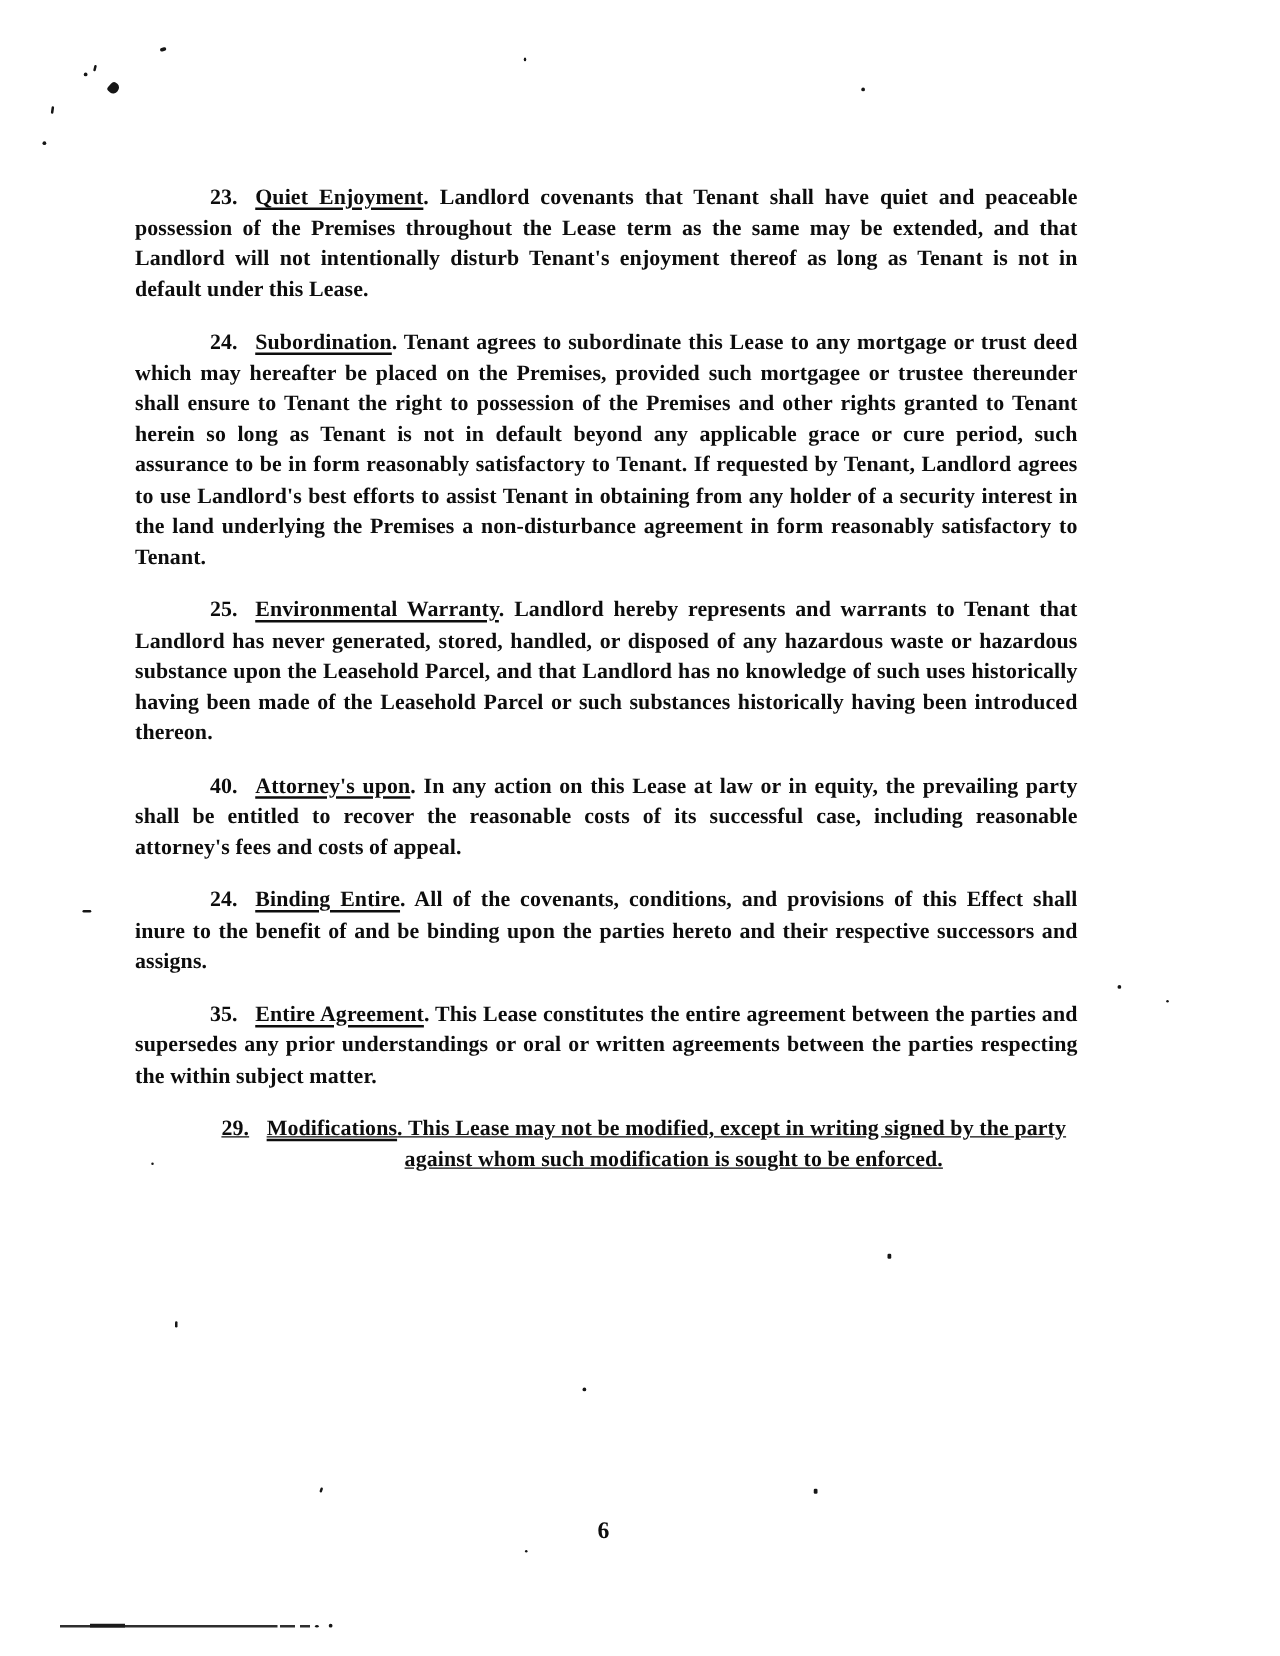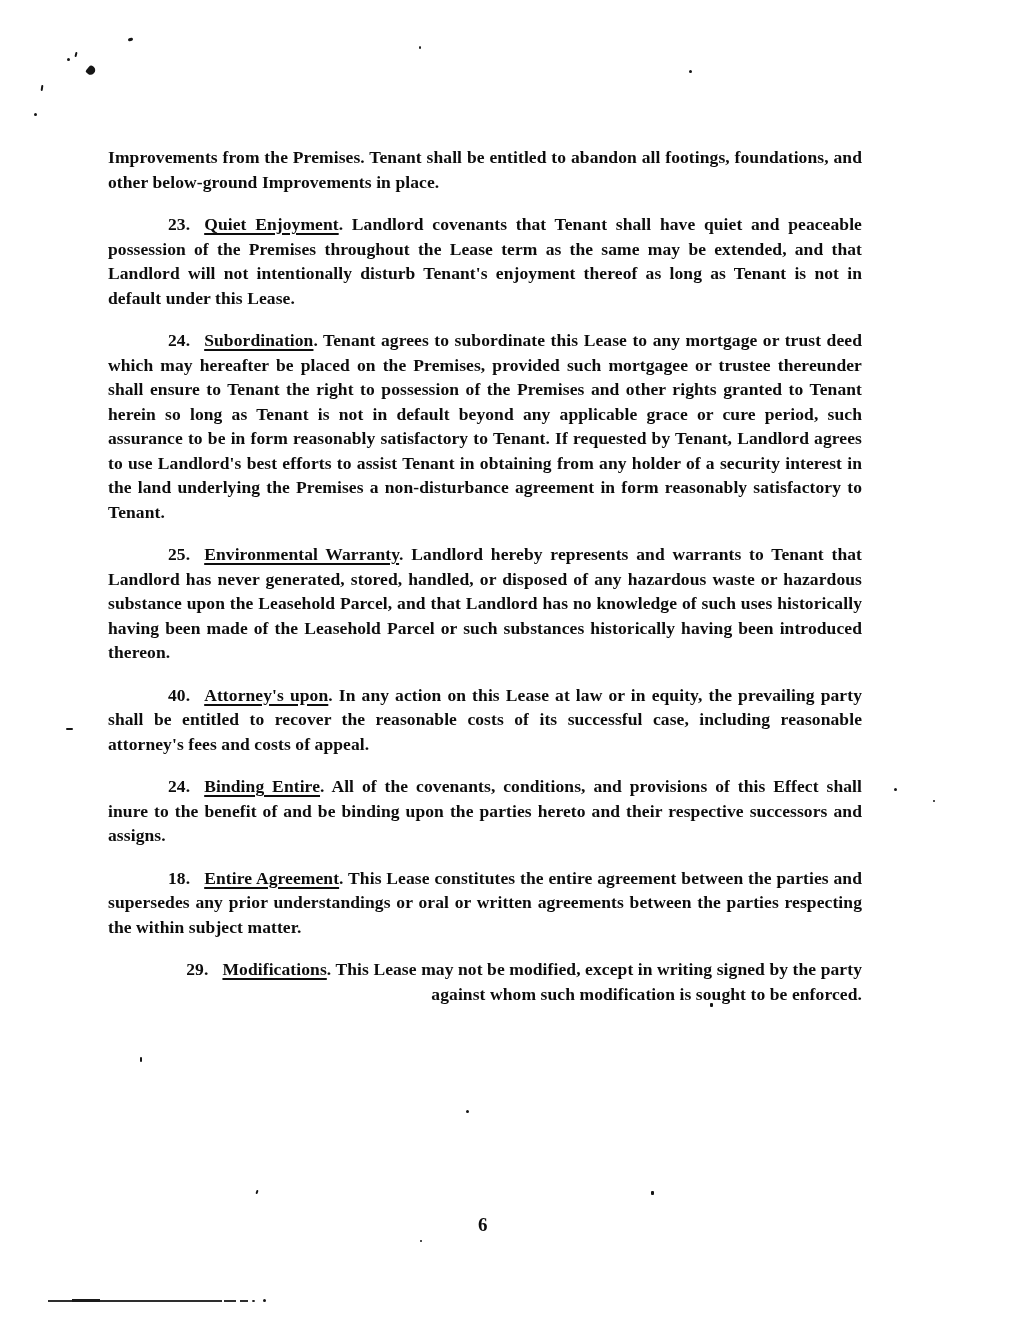--- a/index.html
+++ b/index.html
@@ -31,22 +31,23 @@
     text-align: justify;
     text-indent: 60px;
   }
   .content p.continuation {
     text-indent: 0;
   }
   .content p.hanging {
     margin-left: 108px;
     width: 646px;
     text-indent: -48px;
-    text-align: right;
+    text-align: center;
     margin-bottom: 16px;
+    text-decoration: underline;
   }
   .num {
     margin-right: 14px;
   }
   .heading {
     text-decoration: underline;
     text-decoration-thickness: 1.6px;
     text-underline-offset: 3px;
   }
   .page-number {
@@ -68,33 +69,32 @@
     background: #2e2e2e;
   }
 </style>
 </head>
 <body>
 
 <div class="page">
 
   <div class="content">
 
-    <p class="continuation">Improvements from the Premises. Tenant shall be entitled to abandon all footings, foundations, and other below-ground Improvements in place.</p>
 
     <p class="section"><span class="num">23.</span><span class="heading">Quiet Enjoyment</span><span class="body">.  Landlord covenants that Tenant shall have quiet and peaceable possession of the Premises throughout the Lease term as the same may be extended, and that Landlord will not intentionally disturb Tenant's enjoyment thereof as long as Tenant is not in default under this Lease.</span></p>
 
     <p class="section"><span class="num">24.</span><span class="heading">Subordination</span><span class="body">.  Tenant agrees to subordinate this Lease to any mortgage or trust deed which may hereafter be placed on the Premises, provided such mortgagee or trustee thereunder shall ensure to Tenant the right to possession of the Premises and other rights granted to Tenant herein so long as Tenant is not in default beyond any applicable grace or cure period, such assurance to be in form reasonably satisfactory to Tenant.  If requested by Tenant, Landlord agrees to use Landlord's best efforts to assist Tenant in obtaining from any holder of a security interest in the land underlying the Premises a non-disturbance agreement in form reasonably satisfactory to Tenant.</span></p>
 
     <p class="section"><span class="num">25.</span><span class="heading">Environmental Warranty</span><span class="body">.  Landlord hereby represents and warrants to Tenant that Landlord has never generated, stored, handled, or disposed of any hazardous waste or hazardous substance upon the Leasehold Parcel, and that Landlord has no knowledge of such uses historically having been made of the Leasehold Parcel or such substances historically having been introduced thereon.</span></p>
 
     <p class="section"><span class="num">40.</span><span class="heading">Attorney's upon</span><span class="body">.  In any action on this Lease at law or in equity, the prevailing party shall be entitled to recover the reasonable costs of its successful case, including reasonable attorney's fees and costs of appeal.</span></p>
 
     <p class="section"><span class="num">24.</span><span class="heading">Binding Entire</span><span class="body">.  All of the covenants, conditions, and provisions of this Effect shall inure to the benefit of and be binding upon the parties hereto and their respective successors and assigns.</span></p>
 
-    <p class="section"><span class="num">18.</span><span class="heading">Entire Agreement</span><span class="body">.  This Lease constitutes the entire agreement between the parties and supersedes any prior understandings or oral or written agreements between the parties respecting the within subject matter.</span></p>
+    <p class="section"><span class="num">35.</span><span class="heading">Entire Agreement</span><span class="body">.  This Lease constitutes the entire agreement between the parties and supersedes any prior understandings or oral or written agreements between the parties respecting the within subject matter.</span></p>
 
     <p class="section hanging"><span class="num">29.</span><span class="heading">Modifications</span><span class="body">.  This Lease may not be modified, except in writing signed by the party against whom such modification is sought to be enforced.</span></p>
 
   </div>
 
   <div class="page-number">6</div>
 
   <div class="spk" style="left:128px;top:38px;width:5px;height:3px;border-radius:2px;transform:rotate(-15deg);"></div>
   <div class="spk" style="left:67px;top:58px;width:3px;height:3px;"></div>
   <div class="spk" style="left:75px;top:52px;width:2px;height:5px;border-radius:1px;transform:rotate(14deg);"></div>

